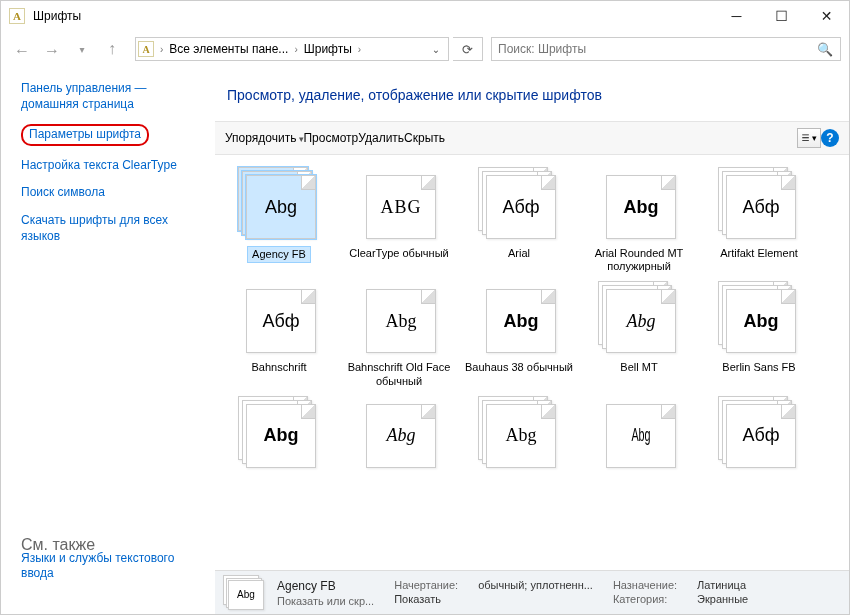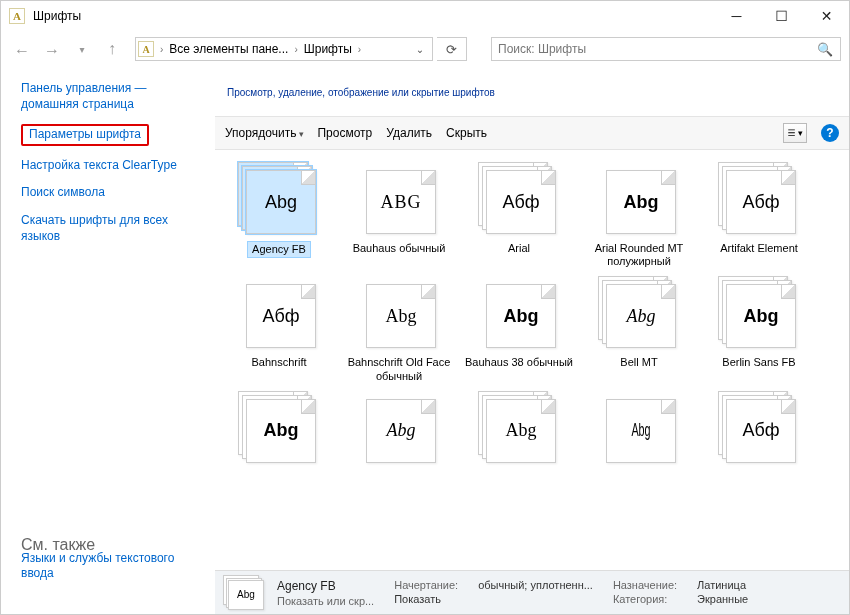--- a/index.html
+++ b/index.html
@@ -13,35 +13,35 @@
 
 
 .navbar { height: 36px; display: flex; align-items: center; padding: 0 8px; gap: 4px; }
 .navbtn { width: 26px; height: 26px; display: flex; align-items: center; justify-content: center; color: #999; font-size: 16px; }
 .addrbox { flex: 1; height: 24px; border: 1px solid #ccc; display: flex; align-items: center; padding: 0 2px; font-size: 12px; margin-left: 6px; }
 .addricon { width: 16px; height: 16px; background: #fff; border: 1px solid #d8d0a0; display: flex; align-items: center; justify-content: center; font-size: 10px; color: #b09020; font-weight: bold; font-family: "Times New Roman", serif; margin-right: 4px;}
 .addrbox .crumb { padding: 0 4px; }
 .addrbox .sep { color: #777; font-size: 10px; padding: 0 2px; }
 .addrdrop { width: 20px; text-align: center; color: #555; font-size: 10px; }
 .refresh { width: 30px; height: 24px; border: 1px solid #ccc; border-left: none; display: flex; align-items: center; justify-content: center; color: #555; font-size: 13px;}
-.searchbox { width: 350px; height: 24px; border: 1px solid #ccc; margin-left: 20px; display: flex; align-items: center; padding: 4px 6px; font-size: 12px; color: #777; }
+.searchbox { width: 350px; height: 24px; border: 1px solid #ccc; margin-left: 4px; display: flex; align-items: center; padding: 4px 6px; font-size: 12px; color: #777; }
 .searchbox .ph { flex: 1; }
 .searchbox .sicon { color: #555; font-size: 13px;}
 
 
 .body { display: flex; height: 505px; }
 .sidebar { width: 214px; padding: 14px 10px 10px 20px; font-size: 12px; }
 .sidebar a { color: #0066cc; text-decoration: none; display: block; margin-bottom: 12px; line-height: 1.3; cursor: pointer; }
-.sidebar .highlight { display: inline-block; border: 2px solid #d00; border-radius: 2px; padding: 1px 6px; }
+.sidebar .highlight { display: inline-block; border: 2px solid #d00; border-radius: 10px; padding: 1px 6px; }
 .sidebar .seealso { position: absolute; bottom: 60px; left: 20px; color: #666; font-size: 16px; }
 .sidebar .seealsoLink { position: absolute; bottom: 20px; left: 20px; width: 180px; }
 
 .main { flex: 1; display: flex; flex-direction: column; }
-.mainhead { font-size: 10px; color: #003399; padding: 20px 0 18px 12px; }
-.toolbar { height: 34px; background: #f7f7f7; border-top: 1px solid #e4e4e4; border-bottom: 1px solid #e4e4e4; display: flex; align-items: center; padding: 0 10px; font-size: 12px; gap: 14px; }
+.mainhead { font-size: 14px; color: #003399; padding: 20px 0 18px 12px; }
+.toolbar { height: 34px; background: #f7f7f7; border-top: 1px solid #e4e4e4; border-bottom: 1px solid #e4e4e4; display: flex; align-items: center; padding: 0 10px; font-size: 12px; }
 .toolbar .drop::after { content: " ▾"; font-size: 9px; color: #555; }
 .toolbar .spacer { flex: 1; }
 .viewbtn { width: 24px; height: 20px; border: 1px solid #bbb; background: linear-gradient(#fff,#eee); display:flex; align-items:center; justify-content:center; font-size:9px;}
 .help { width: 18px; height: 18px; border-radius: 50%; background: #0078d7; color: #fff; display: flex; align-items: center; justify-content: center; font-size: 12px; font-weight: bold; }
 
 .grid { flex: 1; overflow: hidden; padding: 8px 4px; display: flex; flex-wrap: wrap; align-content: flex-start; }
 .fontitem { width: 120px; display: flex; flex-direction: column; align-items: center; margin: 4px 0; }
 .fontitem.selected .thumb { background: #cce8ff; outline: 1px solid #99d1ff; }
 .thumbwrap { position: relative; width: 82px; height: 76px; }
 .thumb { position: absolute; width: 70px; height: 64px; background: #fff; border: 1px solid #ccc; box-shadow: 1px 1px 2px rgba(0,0,0,0.08); display: flex; align-items: center; justify-content: center; }
@@ -139,21 +139,21 @@
           </div>
           <div class="fontlabel">Agency FB</div>
         </div>
         <div class="fontitem">
           <div class="thumbwrap">
             <div class="thumb front">
               <div class="corner"></div>
               <span class="sample" style="font-family:serif;font-variant:small-caps;letter-spacing:1px">ABG</span>
             </div>
           </div>
-          <div class="fontlabel">Bauhaus обычный</div>
+          <div class="fontlabel">ClearType обычный</div>
         </div>
         <div class="fontitem">
           <div class="thumbwrap">
             <div class="thumb back2">
               <div class="corner"></div>
             </div>
             <div class="thumb back1">
               <div class="corner"></div>
             </div>
             <div class="thumb front">

